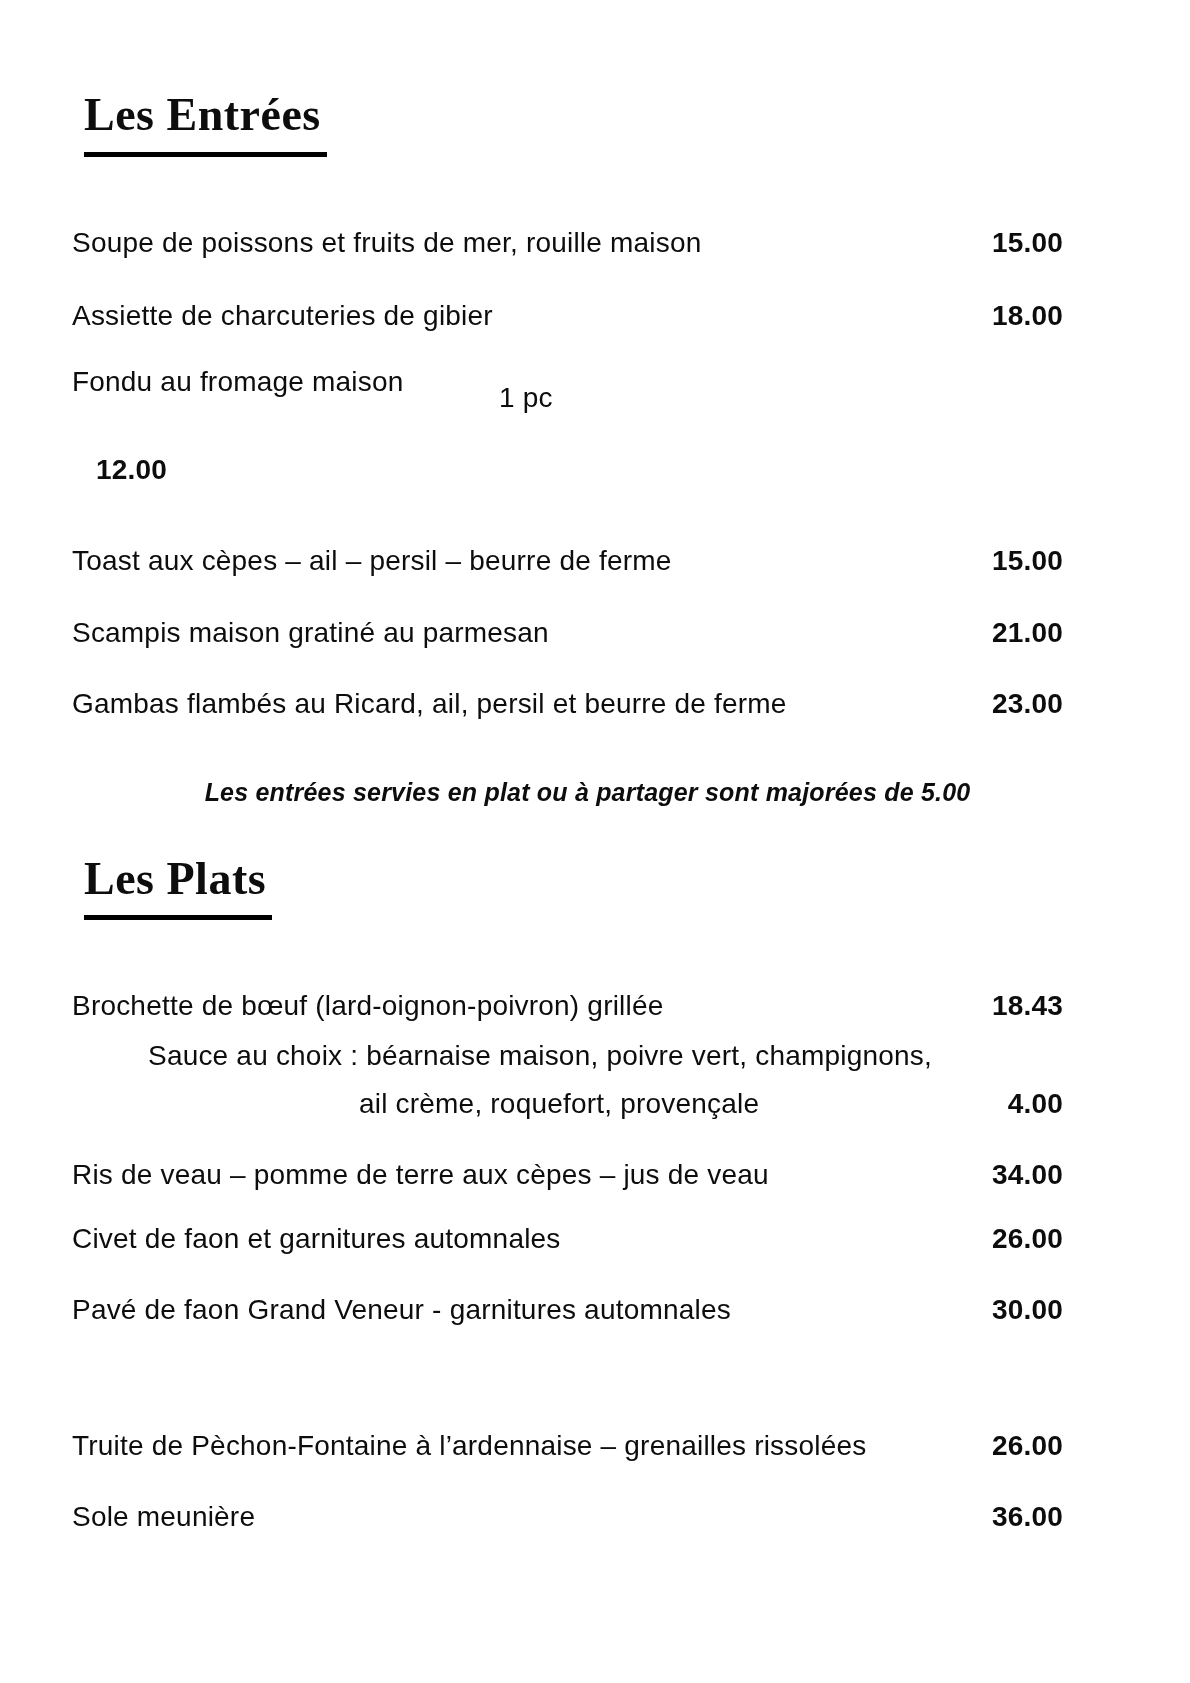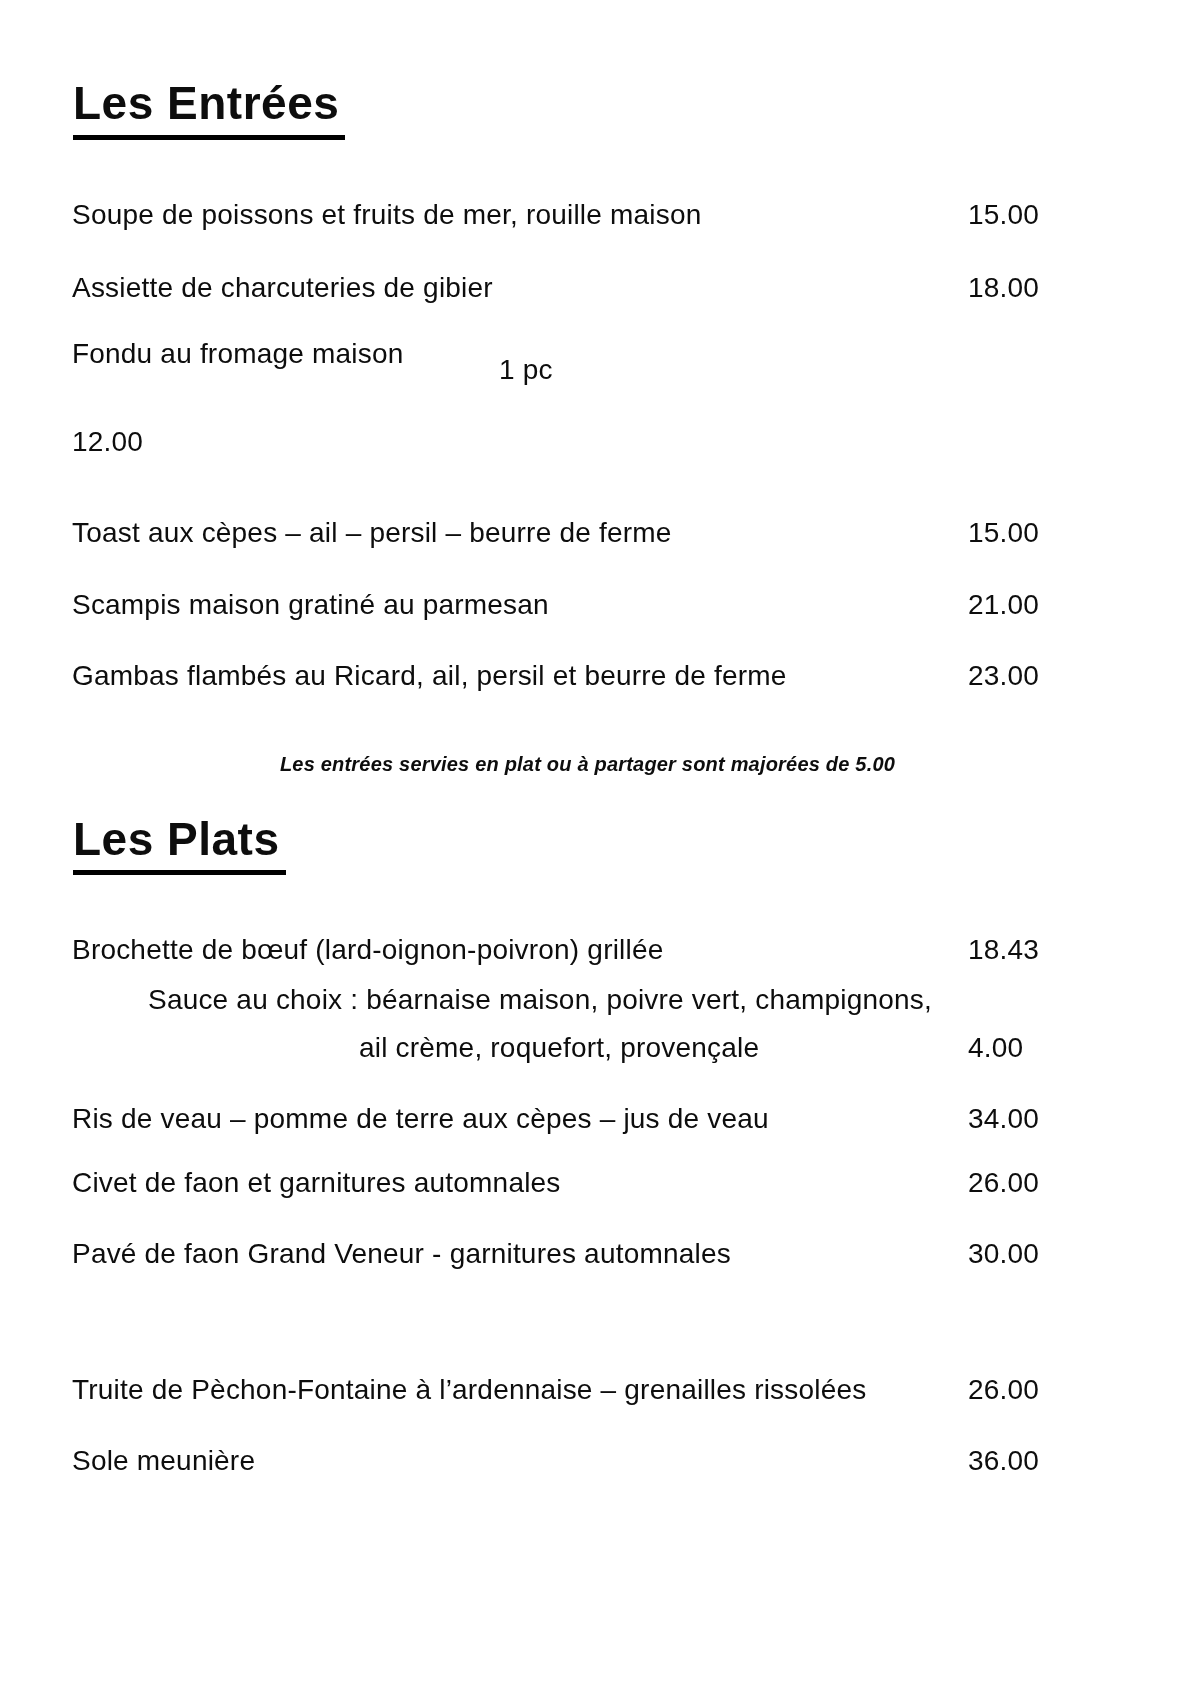--- a/index.html
+++ b/index.html
@@ -13,63 +13,63 @@
     height: 1683px;
     box-sizing: border-box;
     background: #ffffff;
     color: #0d0d0d;
     font-family: "Liberation Sans", sans-serif;
     padding: 78px 127px 0 72px;
     overflow: hidden;
   }
   .section-title {
     display: inline-block;
-    margin: 1px;
+    margin: 12px;
     font-size: 46px;
     font-weight: 700;
     line-height: 1.08;
     letter-spacing: 0.5px;
     border-bottom: 5px solid #000;
     padding-right: 6px;
-    padding-bottom: 6px;
-    font-family: Liberation Sans, sans-serif;
+    padding-bottom: 12px;
+    font-family: Liberation Serif, serif;
   }
   .title-wrap-entrees { margin-bottom: 50px; }
   .title-wrap-plats   { margin-top: 26px; margin-bottom: 50px; }
   .row {
     position: relative;
     display: flex;
     align-items: baseline;
     font-size: 28px;
     line-height: 48px;
     letter-spacing: 0.2px;
     gap: 40px;
   }
   .row .text  { flex: 1 1 auto; white-space: nowrap; }
-  .row .price { flex: 0 0 auto; min-width: 95px; white-space: nowrap; }
+  .row .price { flex: 0 0 auto; min-width: 95px; text-align: right; white-space: nowrap; font-weight: bold; }
   .row .mid   { position: absolute; left: 427px; top: 16px; }
   .ind1 { padding-left: 76px; }
   .ind2 { padding-left: 287px; }
   
   .g25 { margin-top: 25px; }
   .g18 { margin-top: 18px; flex-direction: column; }
   .g1  { margin-top: 1px; }
   .g43 { margin-top: 43px; }
   .g0  { margin-top: 0; }
   .g24 { margin-top: 24px; }
   .g23 { margin-top: 23px; }
   .g16 { margin-top: 16px; }
   .g88 { margin-top: 88px; }
   .g2  { margin-top: 2px; }
   .note {
     margin-top: 40px;
     margin-bottom: 0;
     margin-left: 40px;
     text-align: center;
-    font-size: 20px;
+    font-size: 25px;
     font-weight: 700;
     font-style: italic;
     line-height: 48px;
     letter-spacing: 0.2px;
   }
 </style>
 </head>
 <body>
 
 <div class="page">

